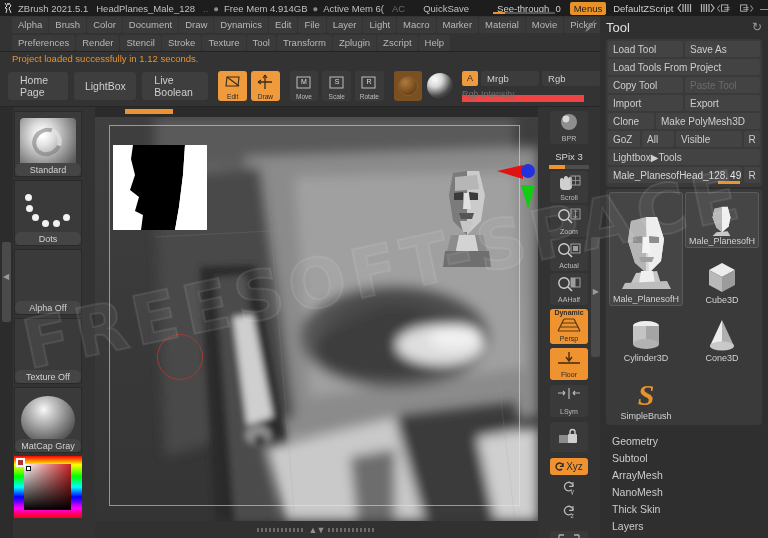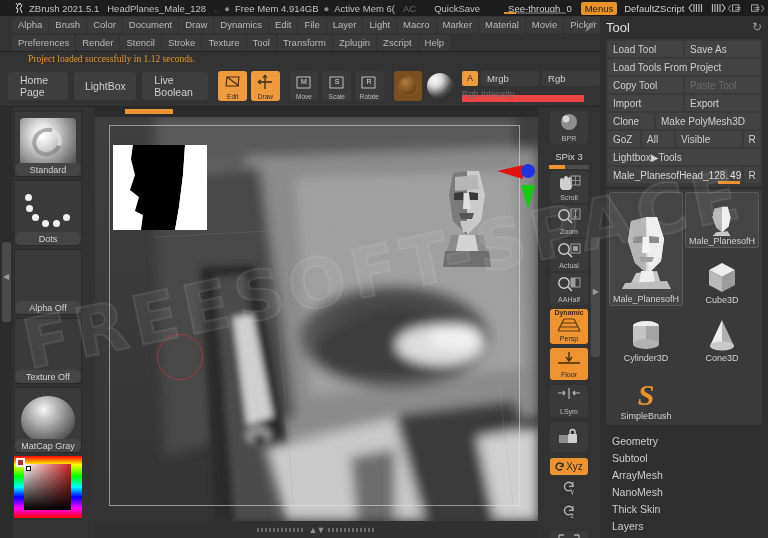--- a/index.html
+++ b/index.html
@@ -11,21 +11,21 @@
     color: #c8c8c8;
     -webkit-font-smoothing: antialiased;
   }
   #app { position: relative; width: 768px; height: 538px; background: #333333; overflow: hidden; }
 
   
   .titlebar {
     position: absolute; left: 0; top: 0; width: 768px; height: 16px;
     background: #1d1d1d;
     display: flex; align-items: center;
-    font-size: 9.5px; color: #c0c0c0; white-space: nowrap; padding-left: 11px;
+    font-size: 9.5px; color: #c0c0c0; white-space: nowrap;
   }
   .tb-logo { width: 14px; height: 14px; margin-left: 2px; display:flex; align-items:center; justify-content:center; }
   .tb-item { padding: 0 4px; }
   .tb-dim { color: #6a6a6a; }
   .tb-sep { color: #8a8a8a; padding: 0 1px; }
   .seethrough-wrap { position: relative; display: flex; align-items: center; padding: 0 6px; }
   .seethrough-label { font-size: 9.5px; color: #d0d0d0; }
   .seethrough-val { font-size: 9.5px; color: #d0d0d0; margin-left: 6px; }
   .seethrough-slider {
     position: absolute; left: 2px; bottom: 0px; height: 2px; width: 62px; background: #555;
@@ -55,24 +55,23 @@
     background: #3a3a3a; border-radius: 2px; line-height: 12px;
     white-space: nowrap;
   }
   .menu-corner {
     position: absolute; right: 2px; top: 2px; width: 16px; height: 16px;
     color: #8a8a8a;
   }
 
   
   .statusline {
-    position: absolute; left: 16px; top: 52px; width: 600px; height: 14px;
+    position: absolute; left: 0; top: 52px; width: 600px; height: 14px;
     font-size: 9.5px; color: #e8932a; padding-left: 12px; line-height: 14px;
     background: #333333;
-    font-family: Liberation Serif, serif;
   }
 
   
   .topshelf {
     position: absolute; left: 0; top: 66px; width: 600px; height: 41px;
     background: #333333; display: flex; align-items: center; padding-left: 8px;
     border-bottom: 1px solid #262626;
   }
   .shelf-btn {
     background: #3e3e3e; color: #cfcfcf; font-size: 10.5px;

